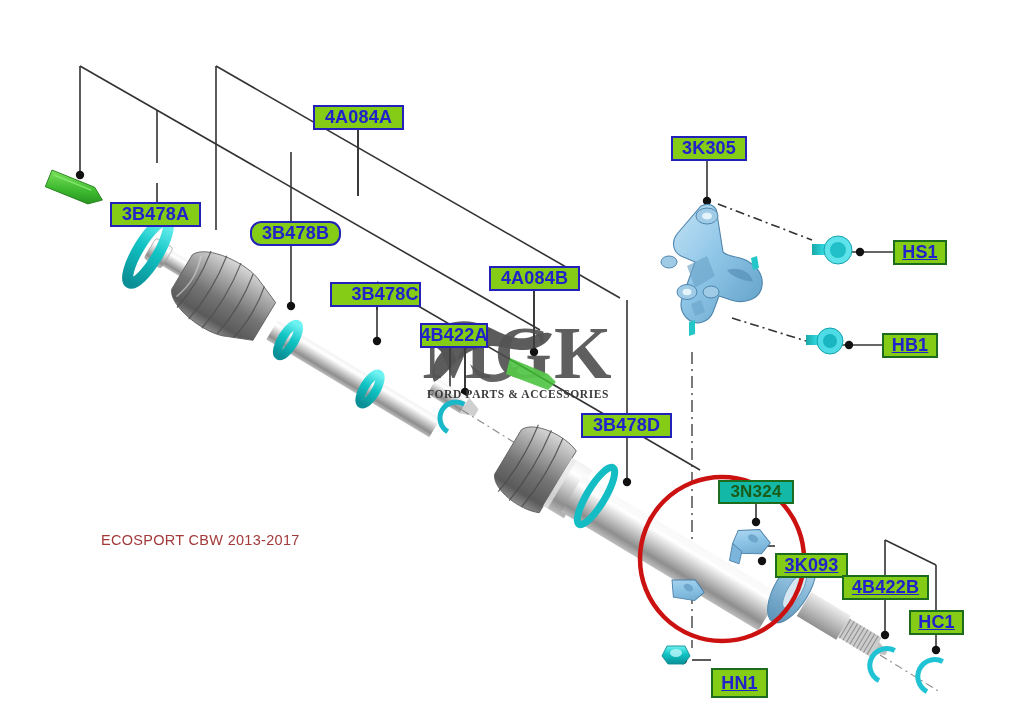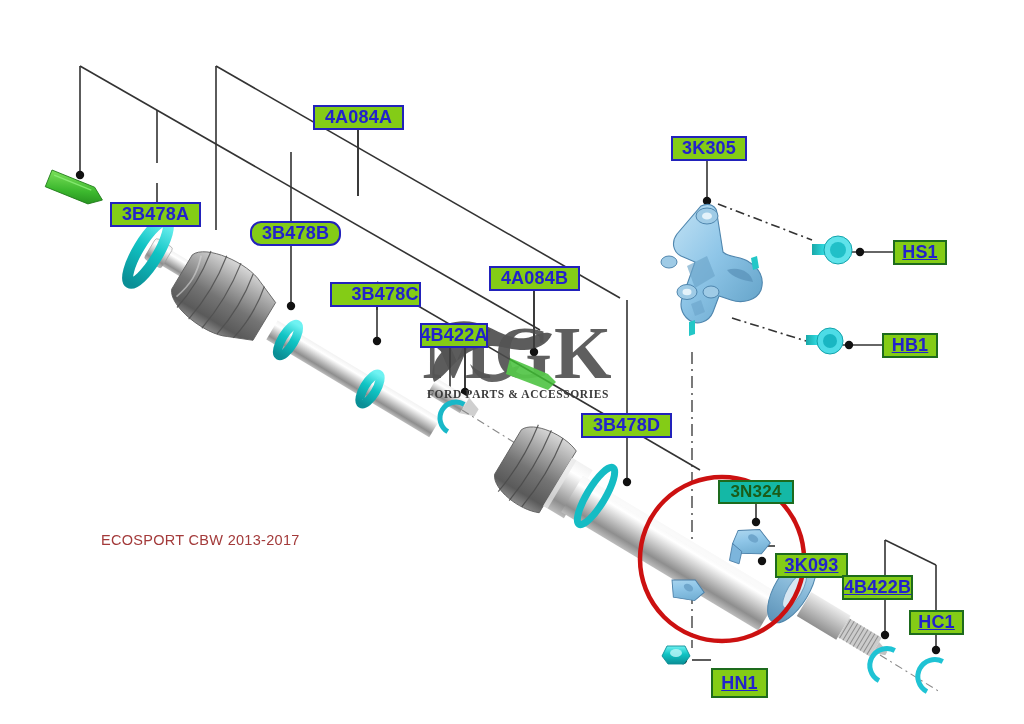--- a/index.html
+++ b/index.html
@@ -385,21 +385,21 @@
   <div class="lbl blue s18" style="left:671px;top:136px;width:76px;height:25px;">3K305</div>
 
   <div class="lbl greenbox s18" style="left:893px;top:240px;width:54px;height:25px;">HS1</div>
 
   <div class="lbl greenbox s18" style="left:882px;top:333px;width:56px;height:25px;">HB1</div>
 
   <div class="lbl greenfill s17" style="left:718px;top:480px;width:76px;height:24px;">3N324</div>
 
   <div class="lbl greenbox s18" style="left:775px;top:533px;width:73px;height:25px;margin-top:20px;">3K093</div>
 
-  <div class="lbl greenbox s18" style="left:842px;top:575px;width:71px;height:25px;">4B422B</div>
+  <div class="lbl greenbox s18" style="left:842px;top:575px;width:87px;height:25px;">4B422B</div>
 
   <div class="lbl greenbox s18" style="left:909px;top:610px;width:55px;height:25px;">HC1</div>
 
   <div class="lbl greenbox s18" style="left:711px;top:668px;width:57px;height:30px;">HN1</div>
 
   <div id="wm">
     <div class="wmtxt">FORD PARTS &amp; ACCESSORIES</div>
   </div>
 
   <div id="caption">ECOSPORT CBW 2013-2017</div>

